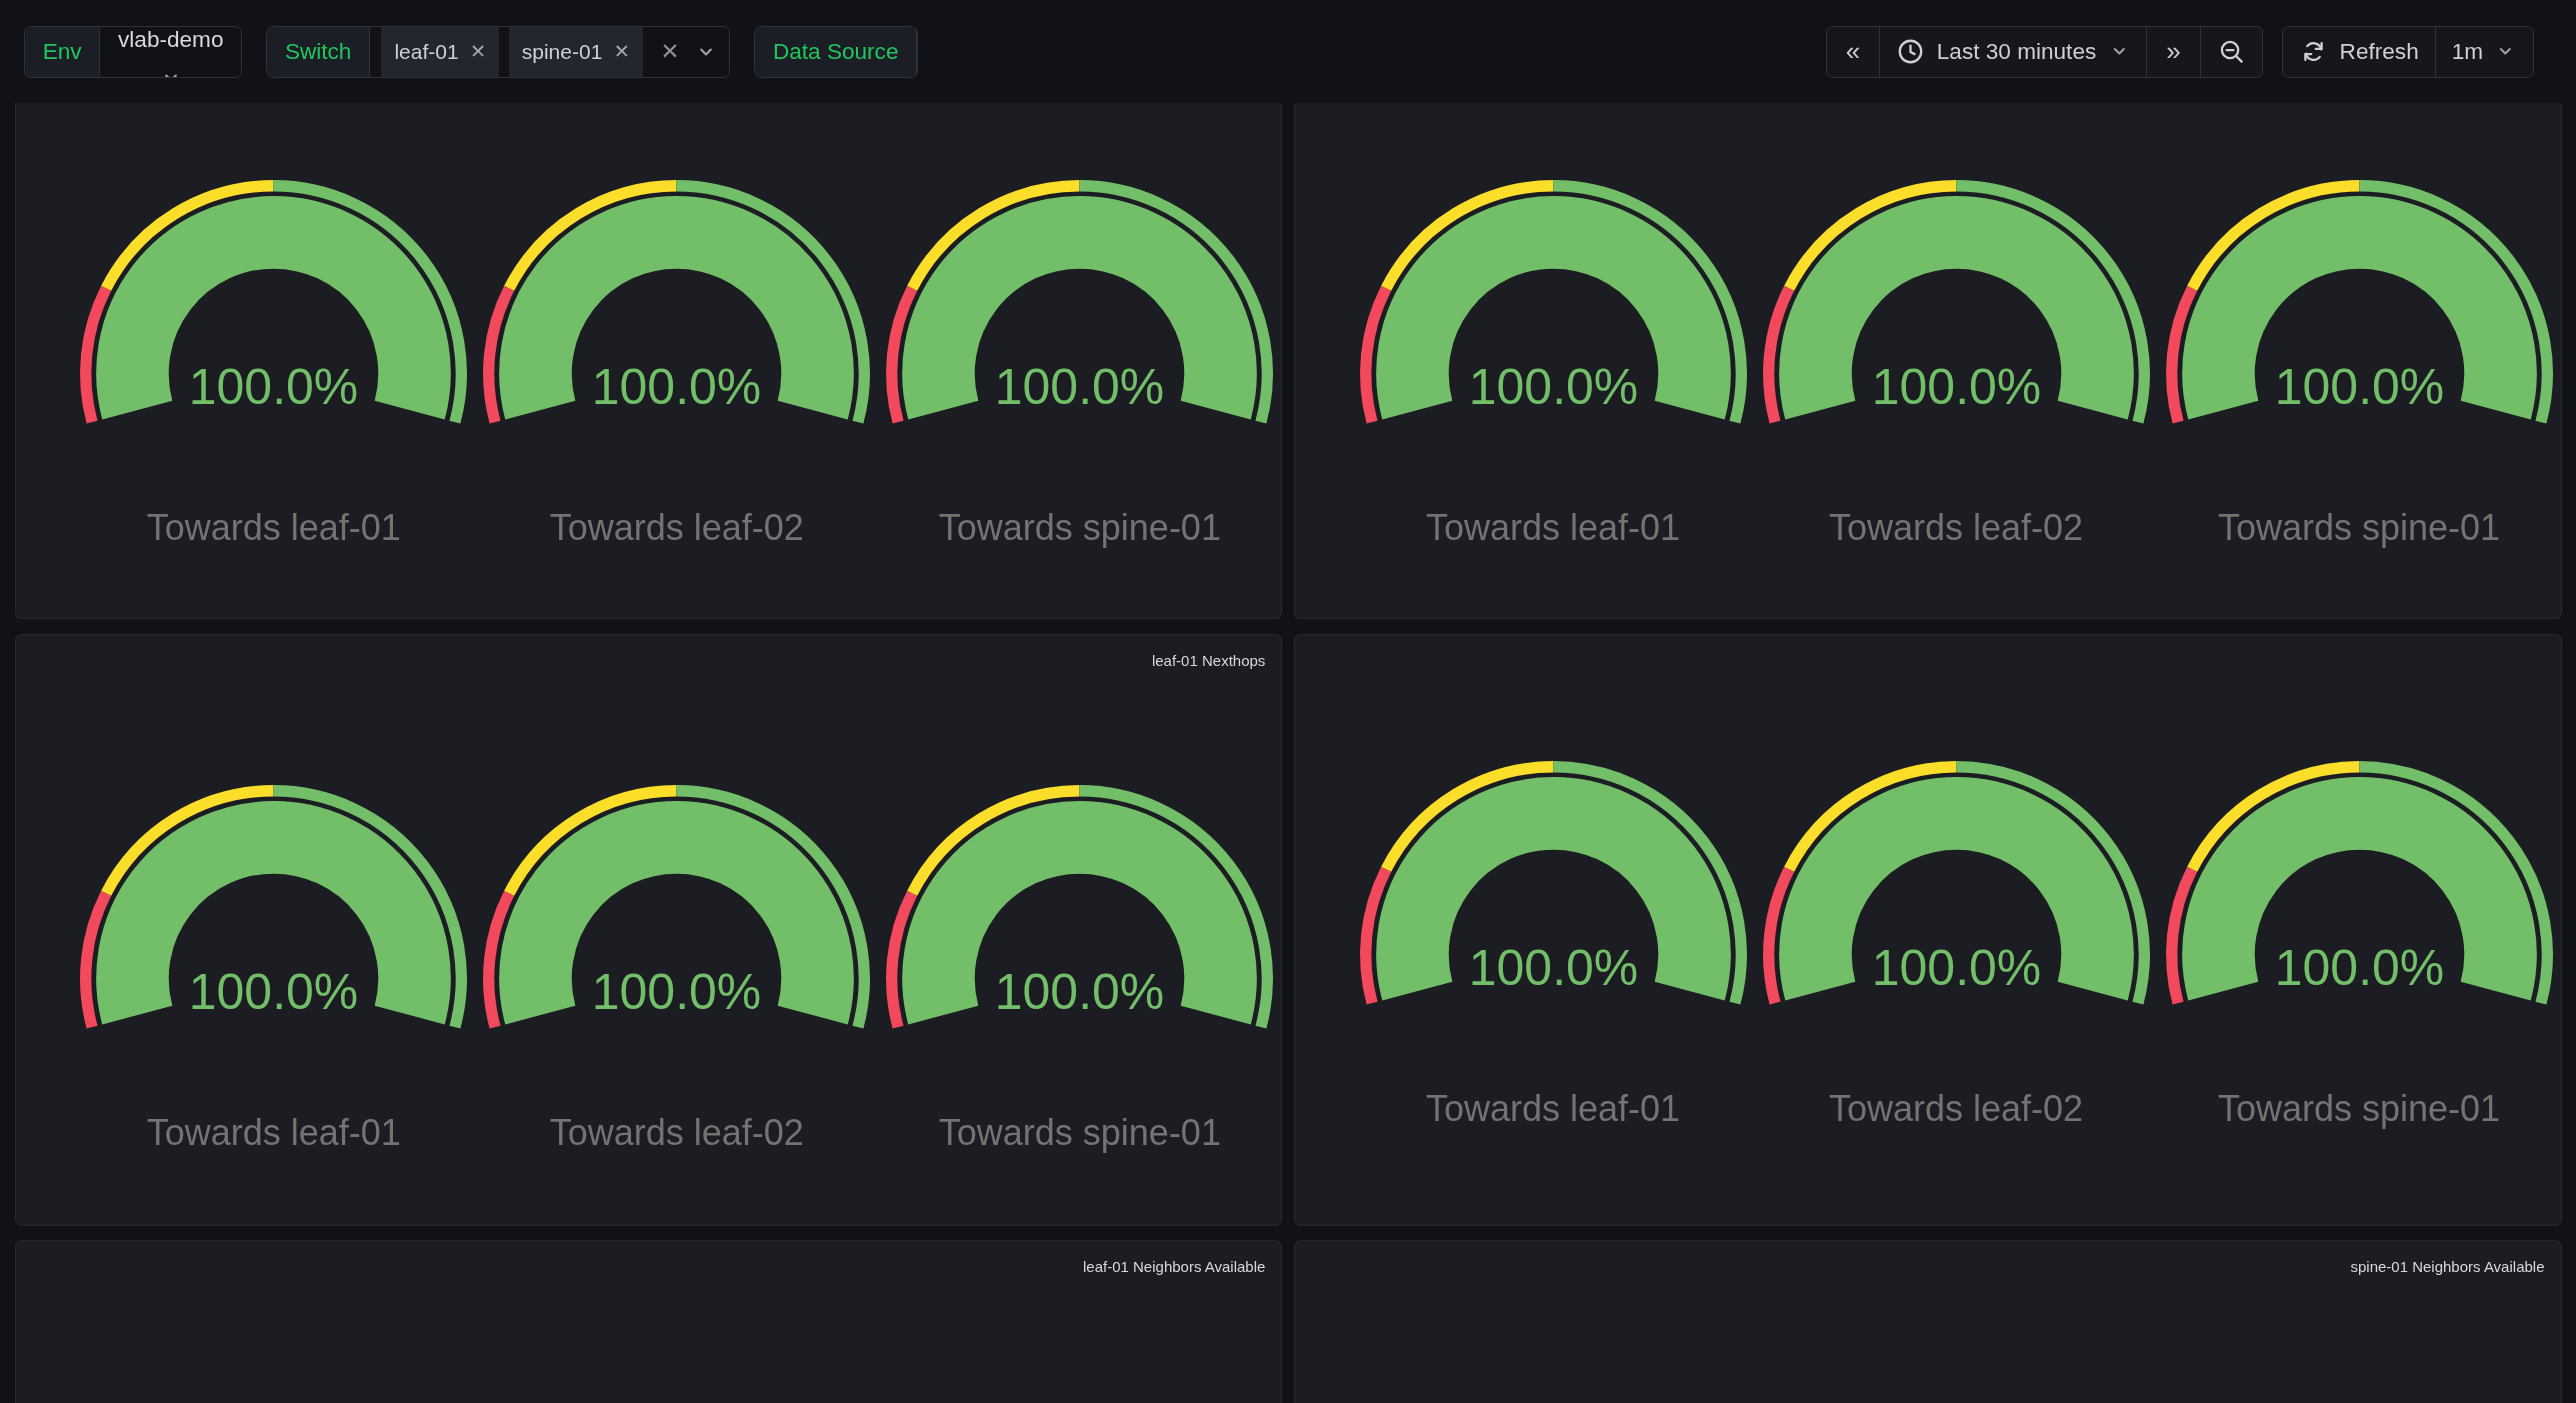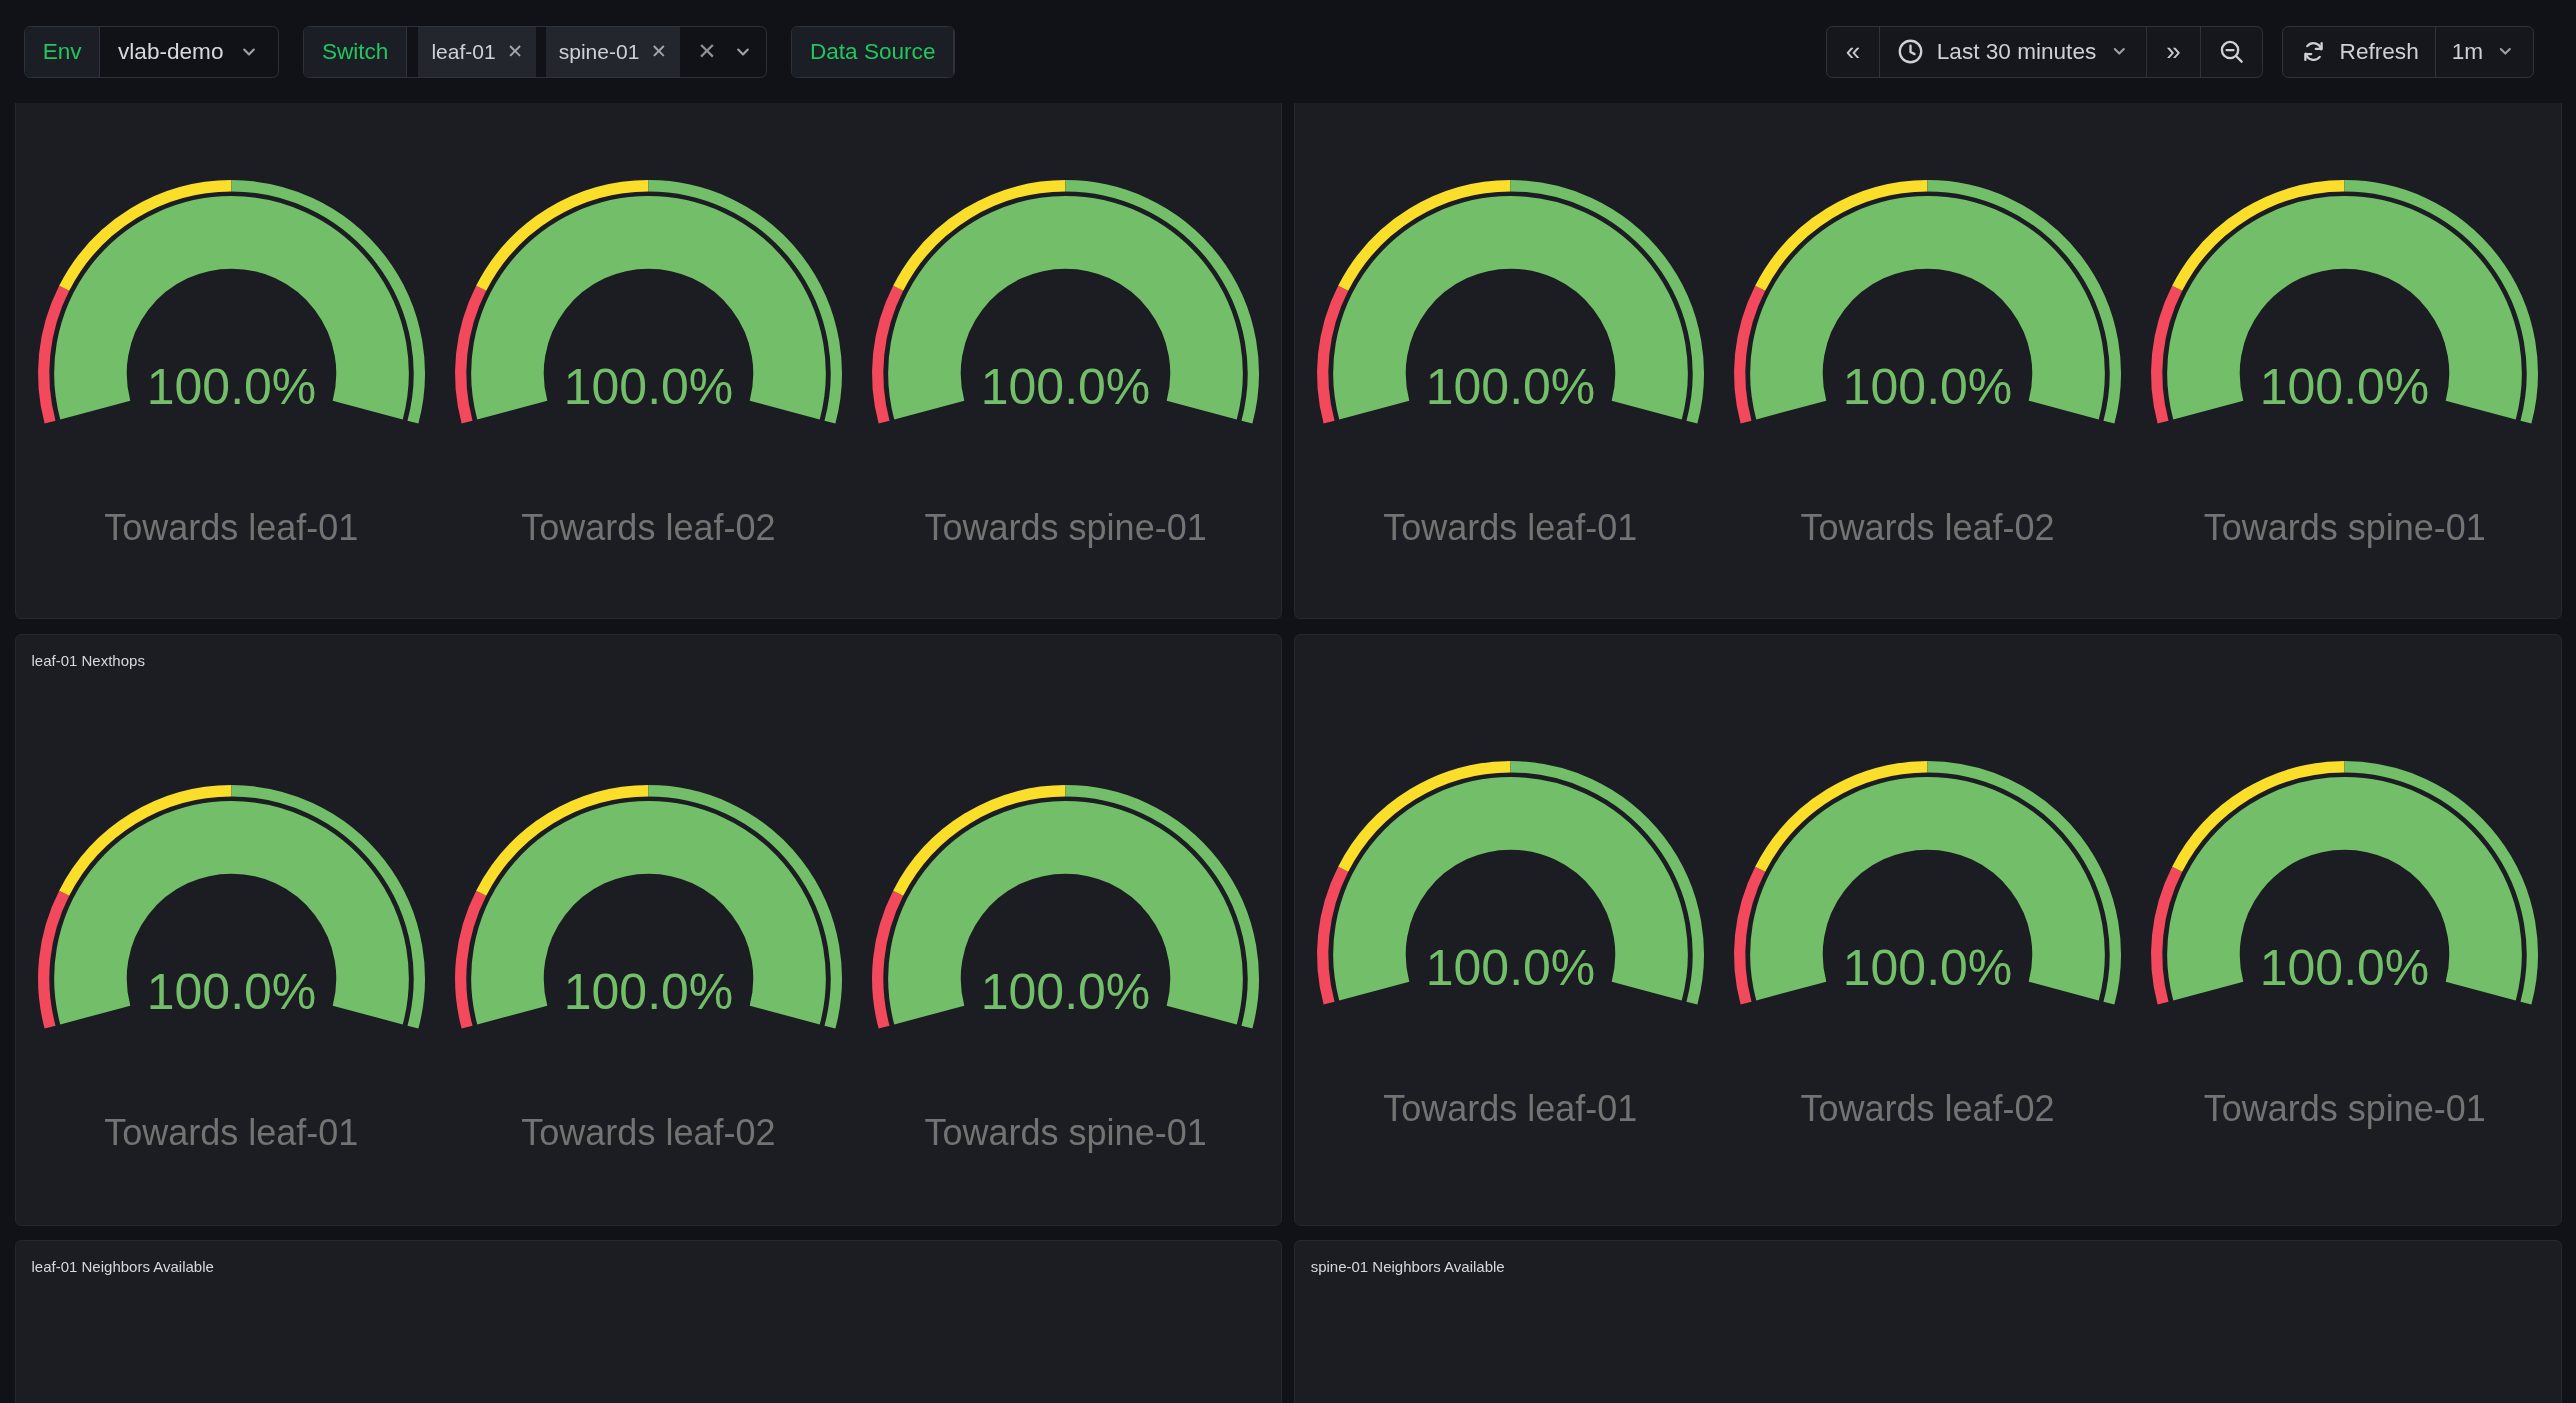--- a/index.html
+++ b/index.html
@@ -37,20 +37,21 @@
     border-right:0.8px solid #2F323A;
     font-size:22.6px; color:#22c55e;
     white-space:nowrap;
   }
   .var-value {
     display:flex; align-items:center; gap:13px;
     padding:0 17.7px;
     font-size:22.6px; color:#D6D9DE;
     white-space:nowrap;
     cursor:pointer;
+    flex-direction:column;
   }
   .chips { display:flex; align-items:center; gap:9.7px; padding:0 11.3px; }
   .chip {
     display:flex; align-items:center; gap:11.3px;
     background:#23262C;
     border-radius:4.8px;
     padding:24px 13px;
     font-size:21px; color:#CDD1D7;
     cursor:pointer;
   }
@@ -85,20 +86,21 @@
     column-gap:11.3px;
     row-gap:14.5px;
   }
   .panel {
     background:#1B1D23;
     border:0.8px solid #26282F;
     border-radius:6.4px;
     display:flex;
     flex-direction:column;
     overflow:hidden;
+    align-items:flex-end;
   }
   .panel.clipped {
     border-top:none;
     border-radius:0 0 6.4px 6.4px;
   }
   .panel-header {
     height:47px;
     flex:0 0 auto;
     display:flex; align-items:center;
     padding:4.8px 16px 0 16px;

